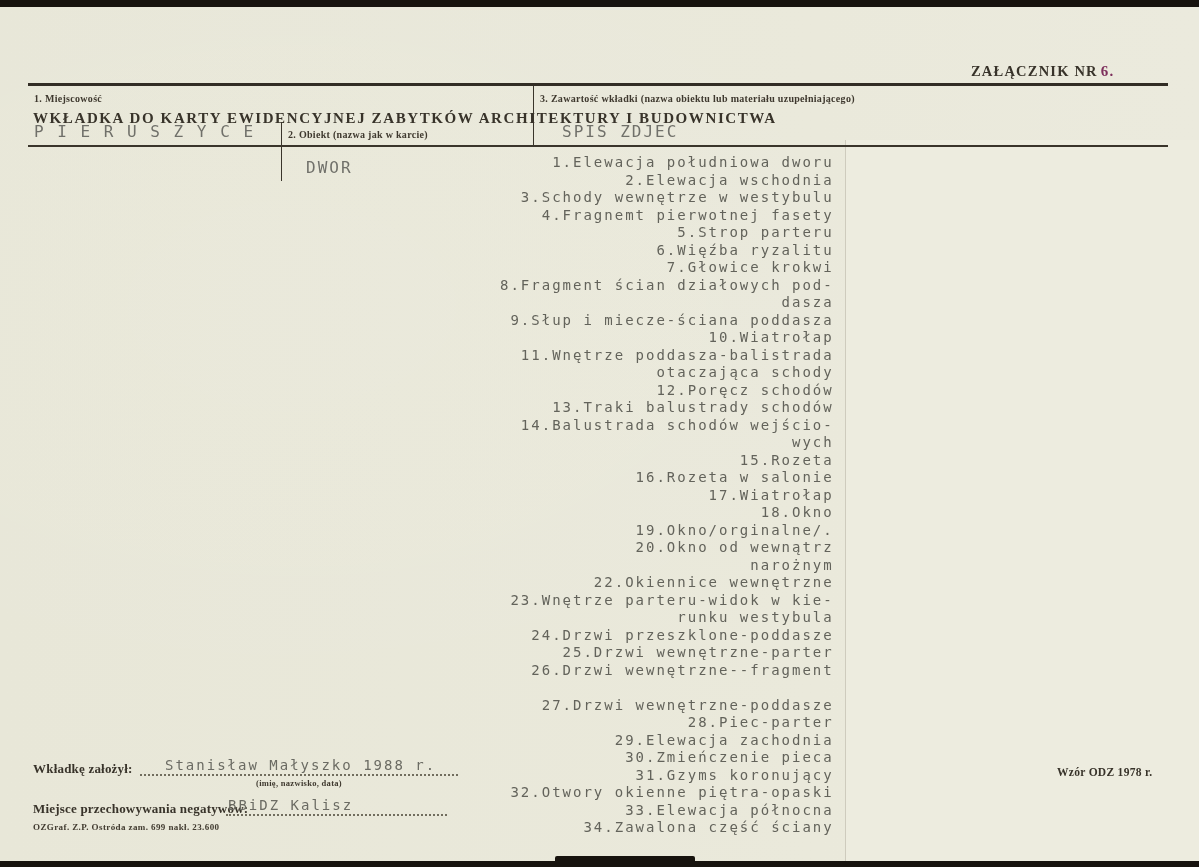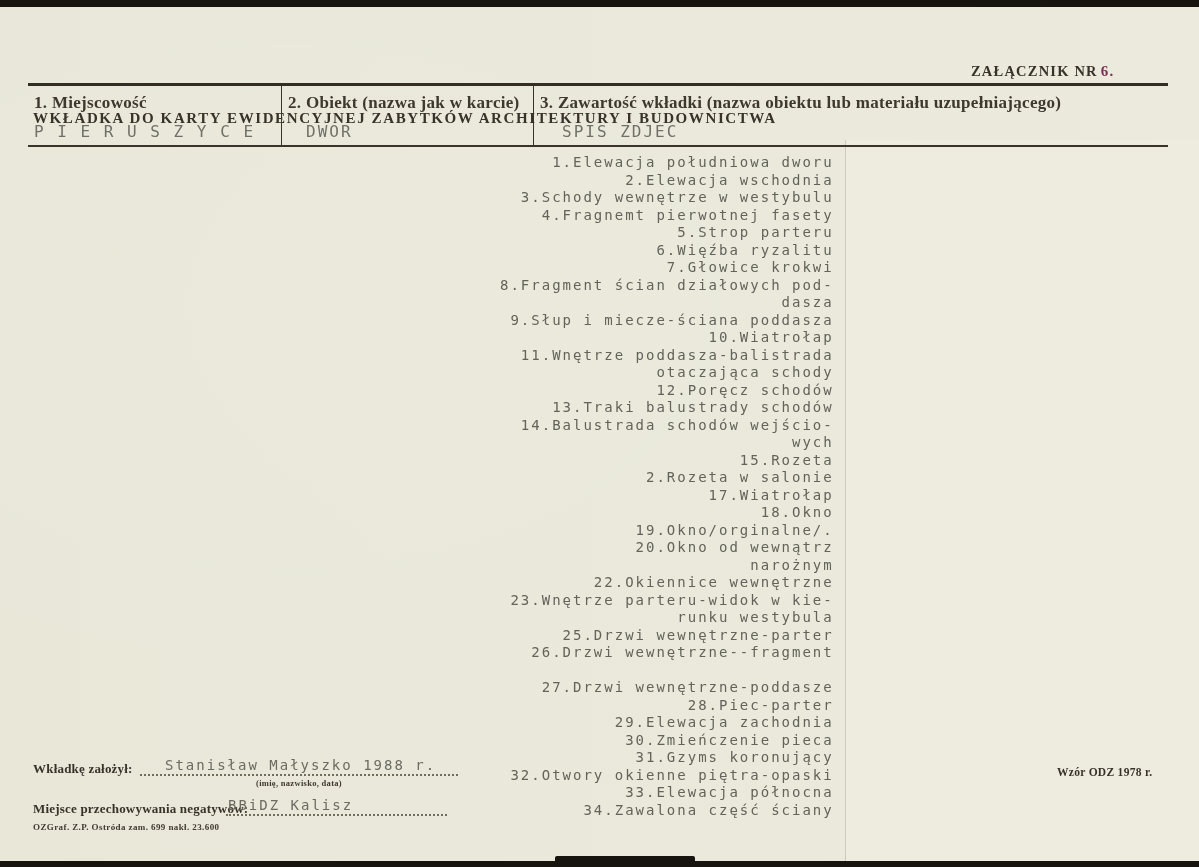--- a/index.html
+++ b/index.html
@@ -38,25 +38,25 @@
     position:absolute;left:28px;top:76px;width:1140px;height:3px;
     background:#322d25;
   }
   .fields-row{
     position:absolute;left:28px;top:79px;width:1140px;height:59px;
     border-bottom:2px solid #3a352b;
     display:flex;
   }
   .field-cell{position:relative;height:100%;box-sizing:border-box;}
   .field-cell.c1{width:253px;}
-  .field-cell.c2{width:252px;border-left:1px solid #3a352b;}
+  .field-cell.c2{width:252px;border-left:1px solid #3a352b;margin-top:36px;}
   .field-cell.c3{flex:1;border-left:1px solid #3a352b;}
   .field-label{
     padding:7px 8px 0 6px;
-    font-size:17px;font-weight:700;color:#3e382e;letter-spacing:0.3px;
+    font-size:10px;font-weight:700;color:#3e382e;letter-spacing:0.3px;
   }
   .field-value{
     position:absolute;bottom:4px;left:6px;
     font-family:"DejaVu Sans Mono",monospace;
     font-size:16px;letter-spacing:2px;color:#70706a;white-space:pre;
   }
   .field-cell.c2 .field-value{left:24px;}
   .field-cell.c3 .field-value{left:28px;}
   .photo-list{
     position:absolute;left:500px;top:147px;
@@ -159,29 +159,30 @@
       <div class="photo-line">dasza</div>
       <div class="photo-line">9.Słup i miecze-ściana poddasza</div>
       <div class="photo-line">10.Wiatrołap</div>
       <div class="photo-line">11.Wnętrze poddasza-balistrada</div>
       <div class="photo-line">  otaczająca schody</div>
       <div class="photo-line">12.Poręcz schodów</div>
       <div class="photo-line">13.Traki balustrady schodów</div>
       <div class="photo-line">14.Balustrada schodów wejścio-</div>
       <div class="photo-line">  wych</div>
       <div class="photo-line">15.Rozeta</div>
-      <div class="photo-line">2.Rozeta w salonie</div>
+      <div class="photo-line">16.Rozeta w salonie</div>
       <div class="photo-line">17.Wiatrołap</div>
       <div class="photo-line">18.Okno</div>
       <div class="photo-line">19.Okno/orginalne/.</div>
       <div class="photo-line">20.Okno od wewnątrz</div>
       <div class="photo-line">  narożnym</div>
       <div class="photo-line">22.Okiennice wewnętrzne</div>
       <div class="photo-line">23.Wnętrze parteru-widok w kie-</div>
       <div class="photo-line">  runku westybula</div>
+      <div class="photo-line">24.Drzwi przeszklone-poddasze</div>
       <div class="photo-line">25.Drzwi wewnętrzne-parter</div>
       <div class="photo-line">26.Drzwi wewnętrzne--fragment</div>
       <div class="photo-line">&nbsp;</div>
       <div class="photo-line">27.Drzwi wewnętrzne-poddasze</div>
       <div class="photo-line">28.Piec-parter</div>
       <div class="photo-line">29.Elewacja zachodnia</div>
       <div class="photo-line">30.Zmieńczenie pieca</div>
       <div class="photo-line">31.Gzyms koronujący</div>
       <div class="photo-line">32.Otwory okienne piętra-opaski</div>
       <div class="photo-line">33.Elewacja północna</div>

